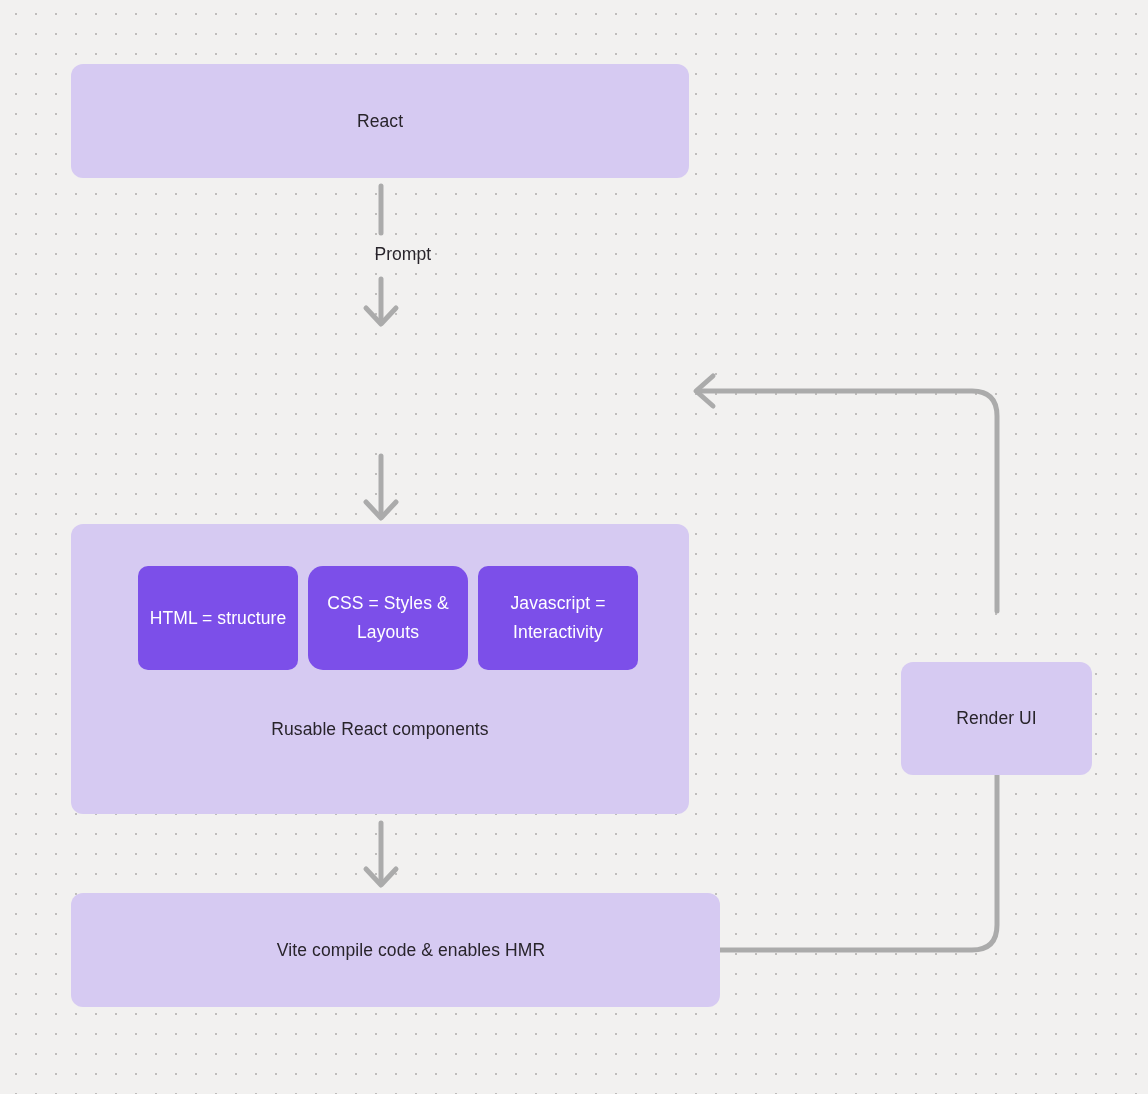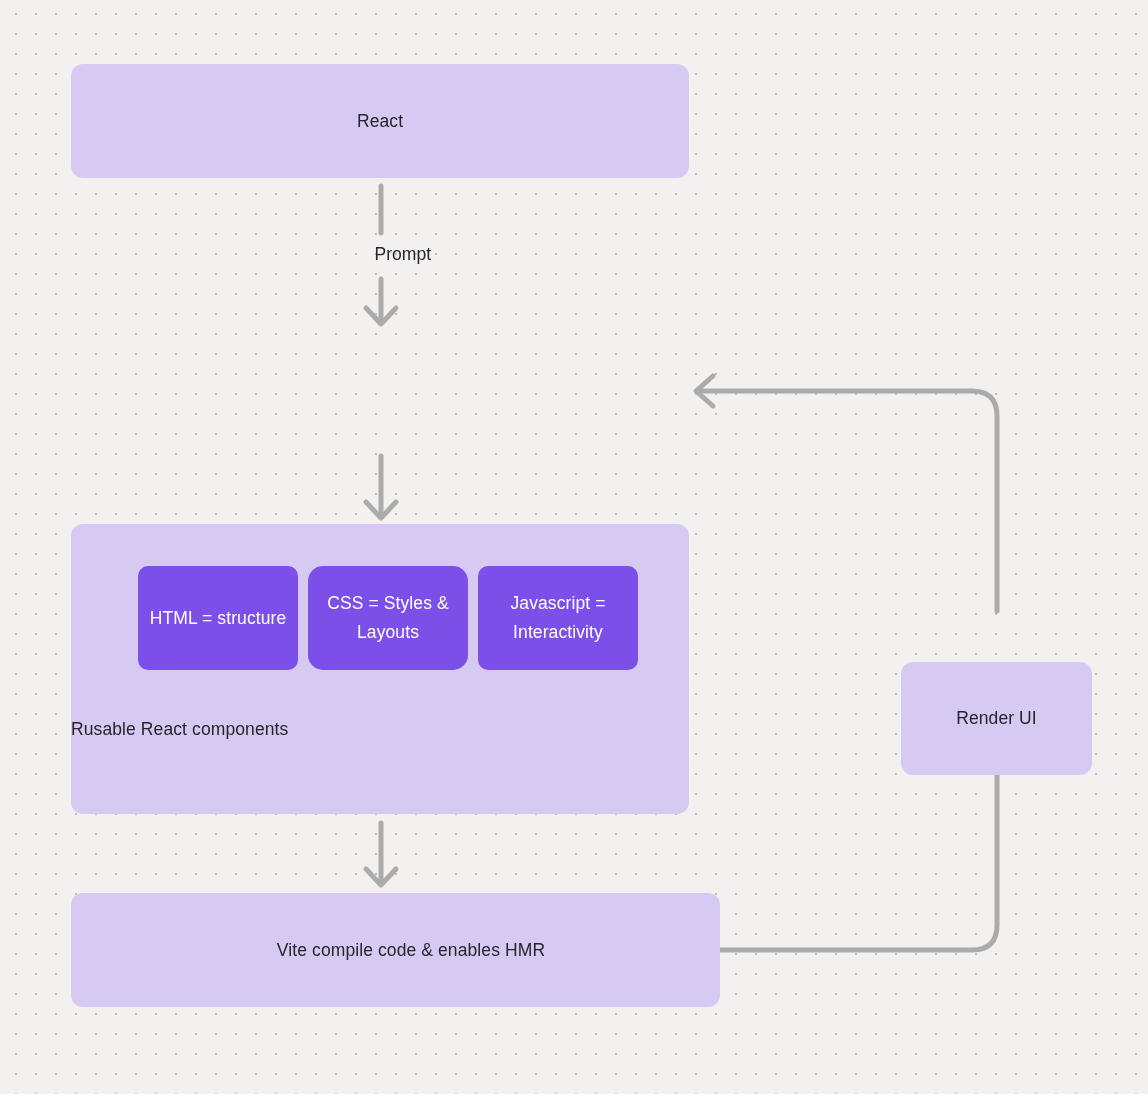--- a/index.html
+++ b/index.html
@@ -54,21 +54,21 @@
   }
   .subnode-html { left: 67px; }
   .subnode-css  { left: 237px; border-radius: 15px; }
   .subnode-js   { left: 407px; text-align: center; }
 
   .group-label {
     position: absolute;
     left: 0;
     top: 195px;
     width: 100%;
-    text-align: left;
+    text-align: center;
     color: #28242b;
     font-size: 17.5px;
   }
 
   .edges-svg {
     position: absolute;
     left: 0;
     top: 0;
     width: 1148px;
     height: 1094px;

